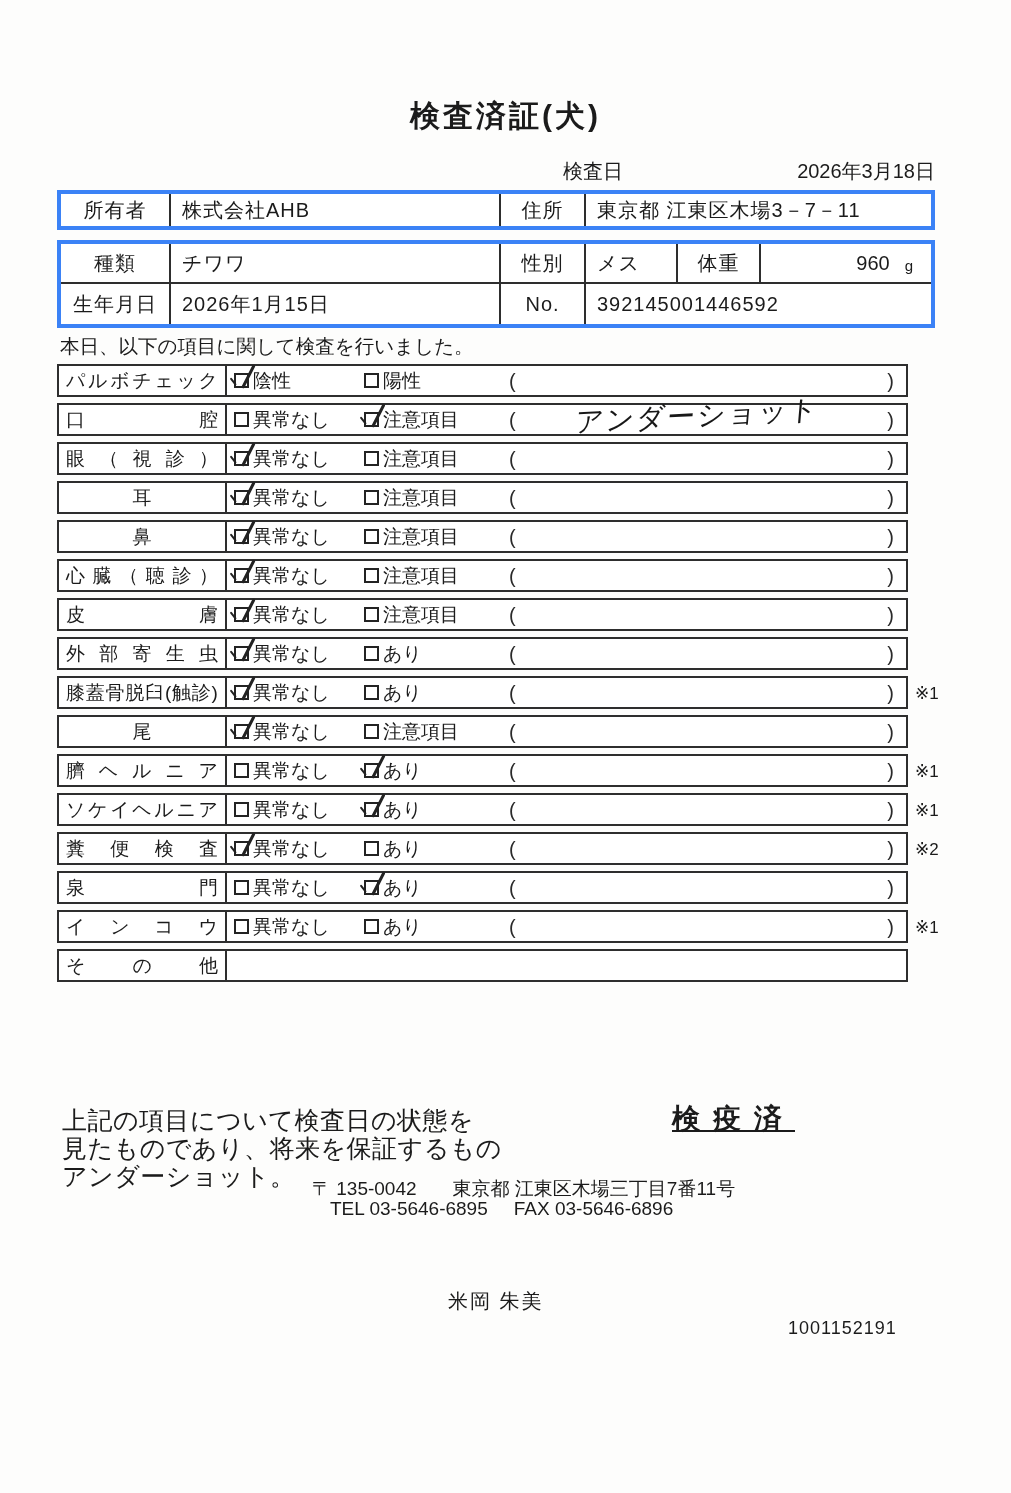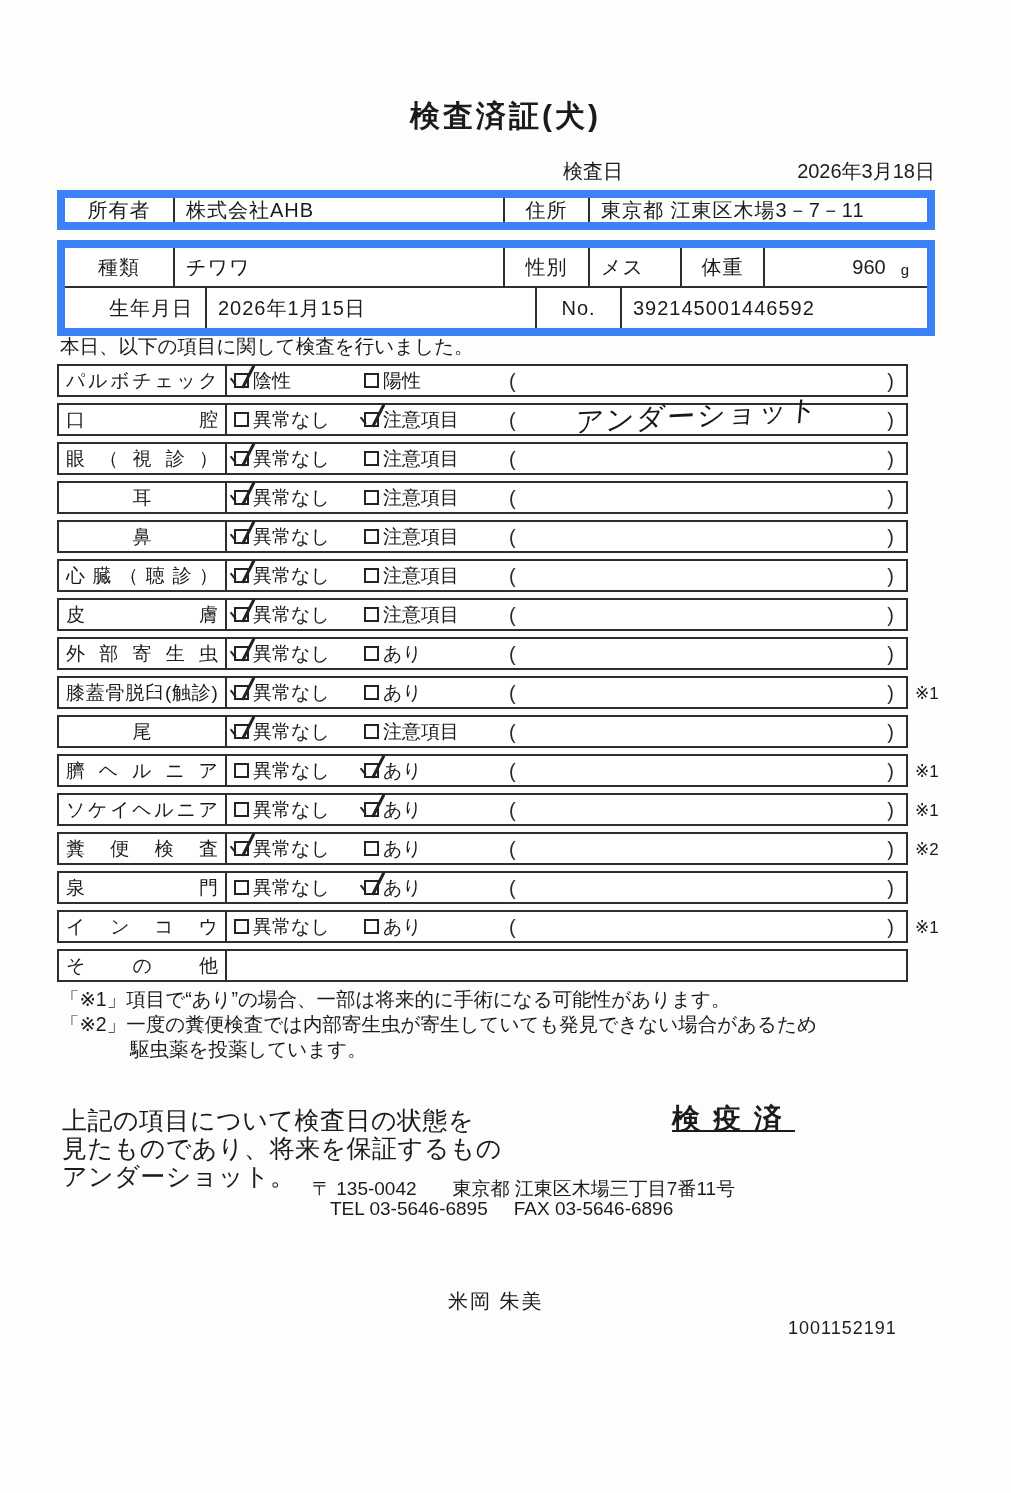--- a/index.html
+++ b/index.html
@@ -12,26 +12,26 @@
   .title {
     position:absolute; top:96px; left:0; width:100%;
     text-align:center; font-size:30px; font-weight:600; letter-spacing:3px;
   }
   .exam-date-line {
     position:absolute; top:158px; left:563px; width:372px;
     display:flex; justify-content:space-between; align-items:center;
     font-size:20px;
   }
   
-  .htable { position:absolute; left:57px; width:878px; border:8px solid #3b82f6; background:#fff; }
+  .htable { position:absolute; left:57px; width:878px; border:4px solid #3b82f6; background:#fff; }
   .owner-table { top:190px; height:40px; display:grid; grid-template-columns:108px 330px 85px 1fr; }
   .info-table  { top:240px; }
   .hrow { display:grid; height:40px; }
   .hrow1 { grid-template-columns:108px 330px 85px 92px 83px 1fr; border-bottom:2px solid #2e2e2e; }
-  .hrow2 { grid-template-columns:108px 330px 85px 1fr;padding-left:32px; }
+  .hrow2 { grid-template-columns:108px 330px 85px 1fr; }
   .hcell { display:flex; align-items:center; font-size:20px; border-left:2px solid #2e2e2e; overflow:hidden; }
   .hcell:first-child { border-left:none; }
   .hlabel { justify-content:center; letter-spacing:1px; }
   .hvalue { padding-left:11px; letter-spacing:1px; }
   .weight-cell { justify-content:flex-end; padding-right:18px; }
   .weight-unit { font-size:15px; margin-left:15px; position:relative; top:2px; }
   
   .intro { position:absolute; left:60px; top:333px; font-size:19.5px; }
   
   .mtable { position:absolute; left:57px; top:364px; width:851px; }
@@ -482,25 +482,20 @@
         
         
         
         
       </div>
       <span class="rnote"></span>
     </div>
 
   </div>
 
-  <div class="footnotes">
-    <div>「※1」項目で“あり”の場合、一部は将来的に手術になる可能性があります。</div>
-    <div>「※2」一度の糞便検査では内部寄生虫が寄生していても発見できない場合があるため</div>
-    <div class="footnote-cont">駆虫薬を投薬しています。</div>
-  </div>
 
   <div class="disclaimer">
     <div>上記の項目について検査日の状態を</div>
     <div>見たものであり、将来を保証するもの</div>
     <div>アンダーショット。</div>
   </div>
 
   <div class="stamp">検疫済</div>
 
   <div class="postal-line">

